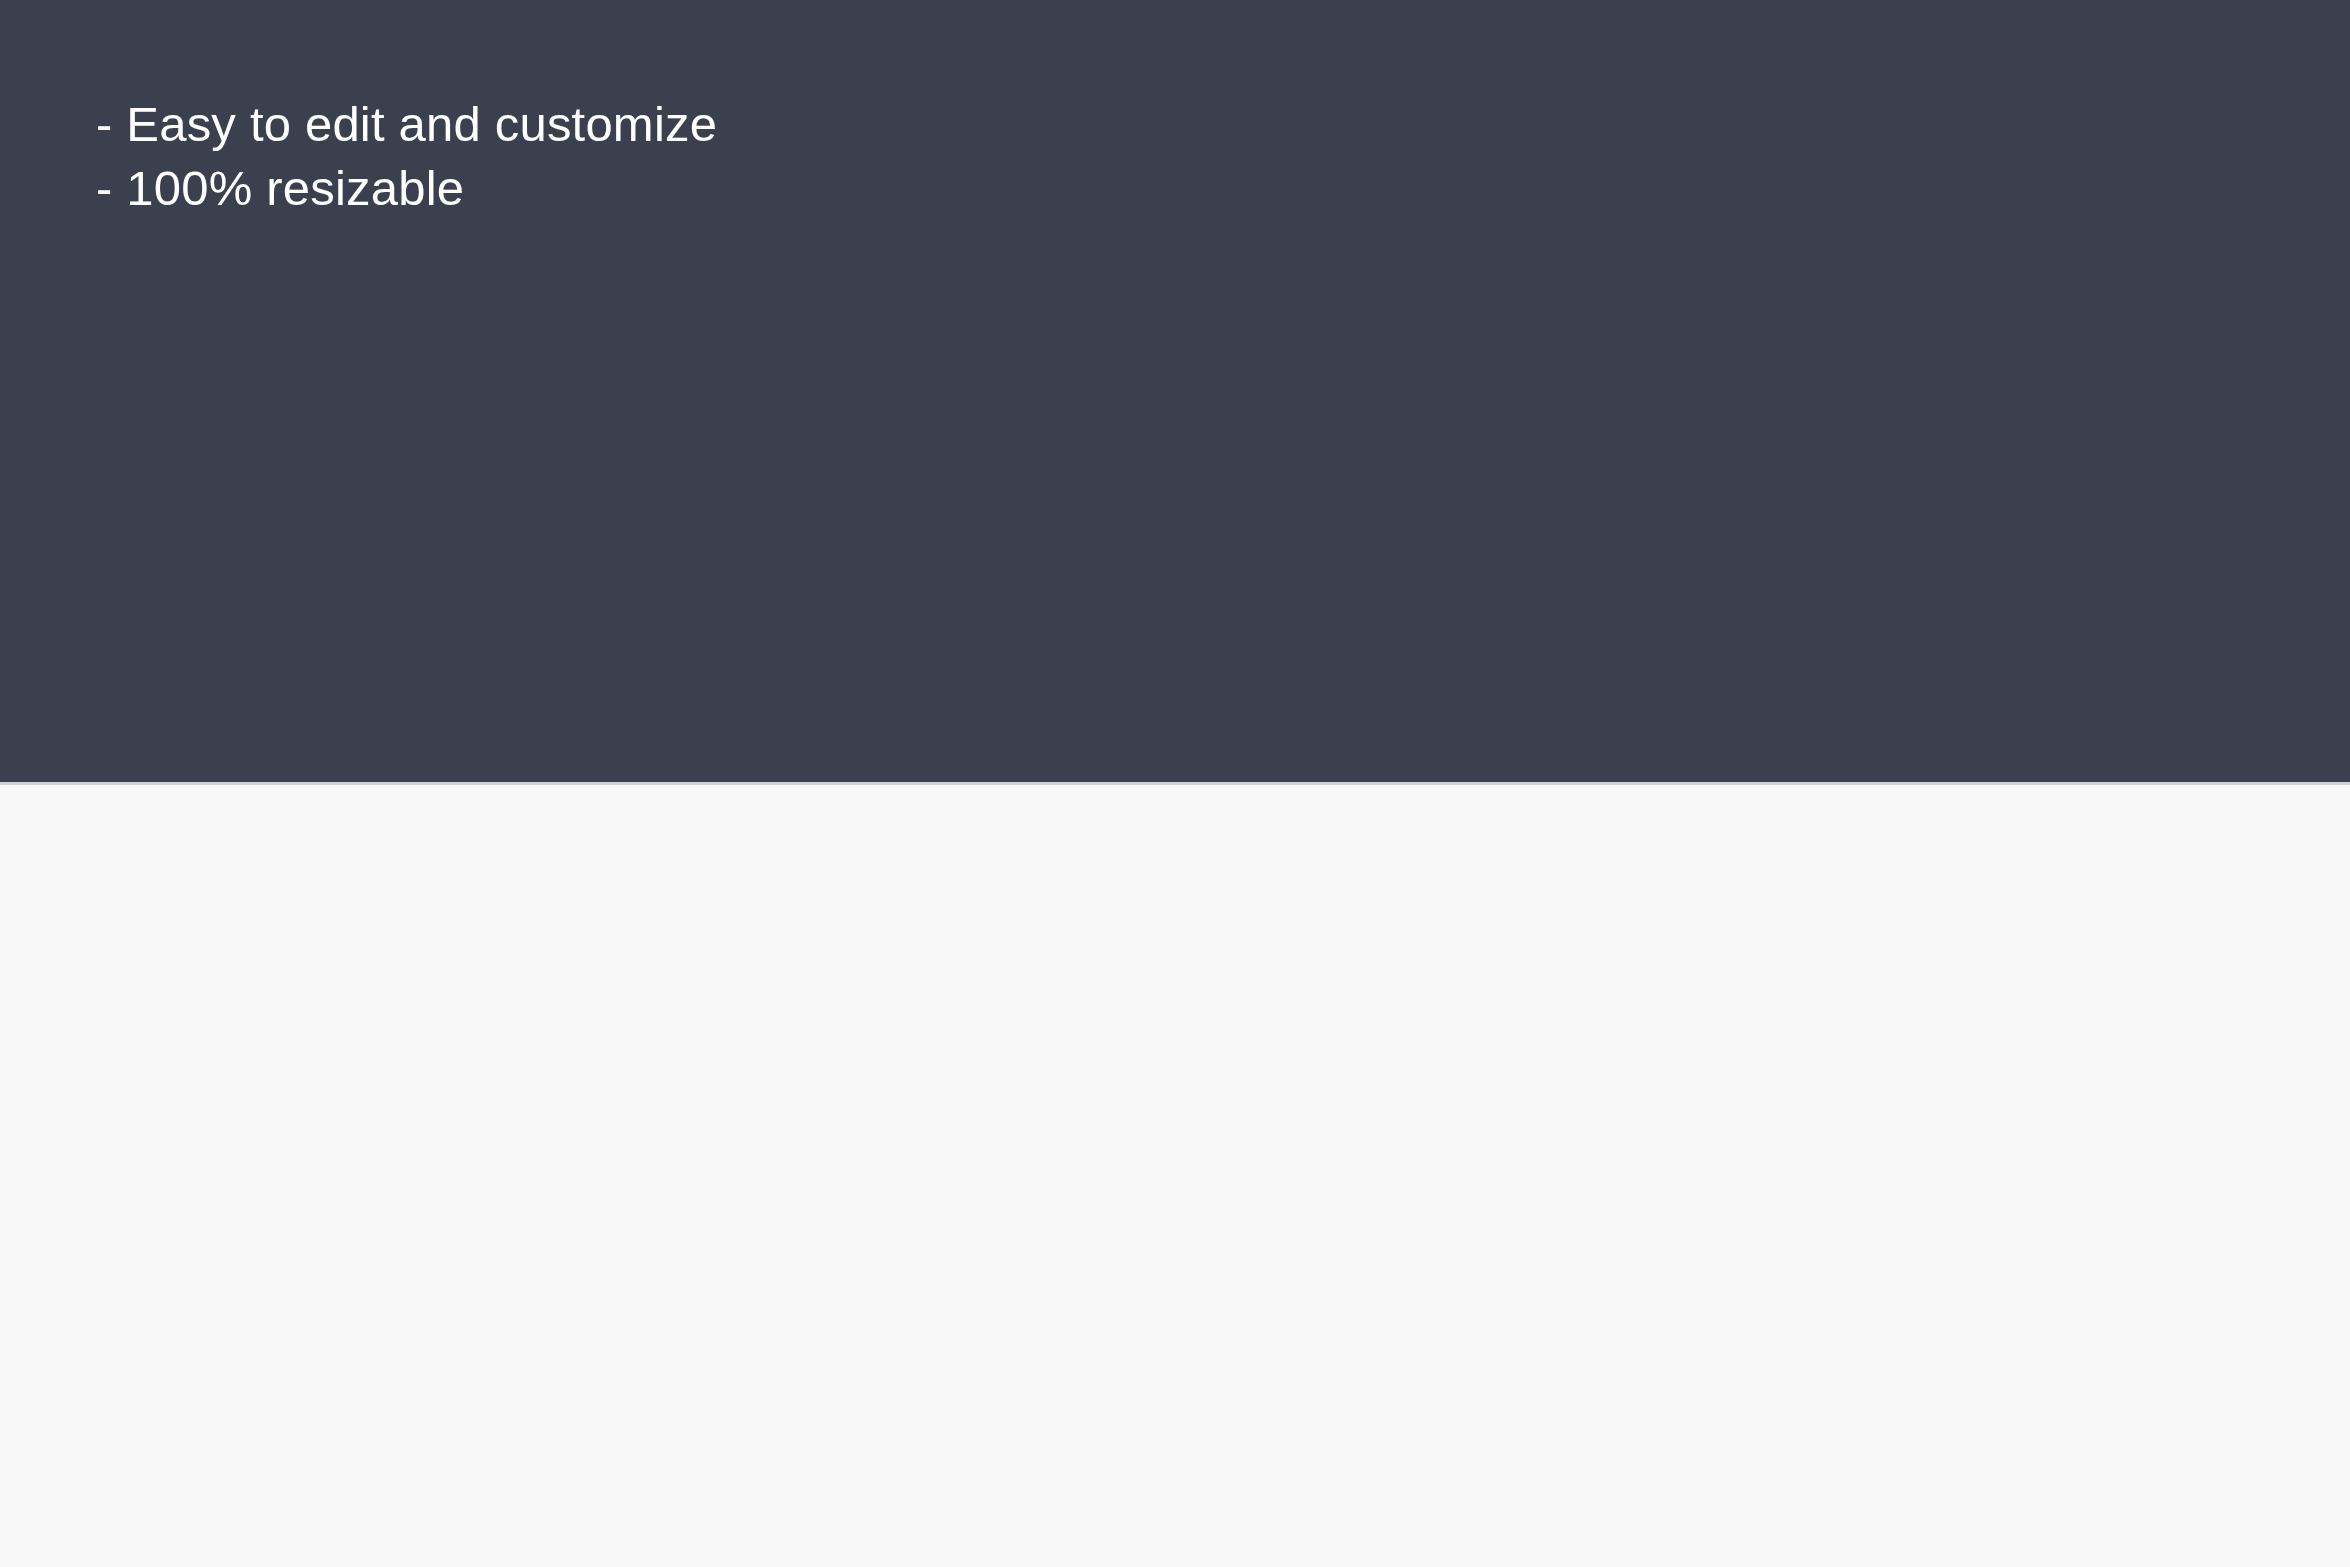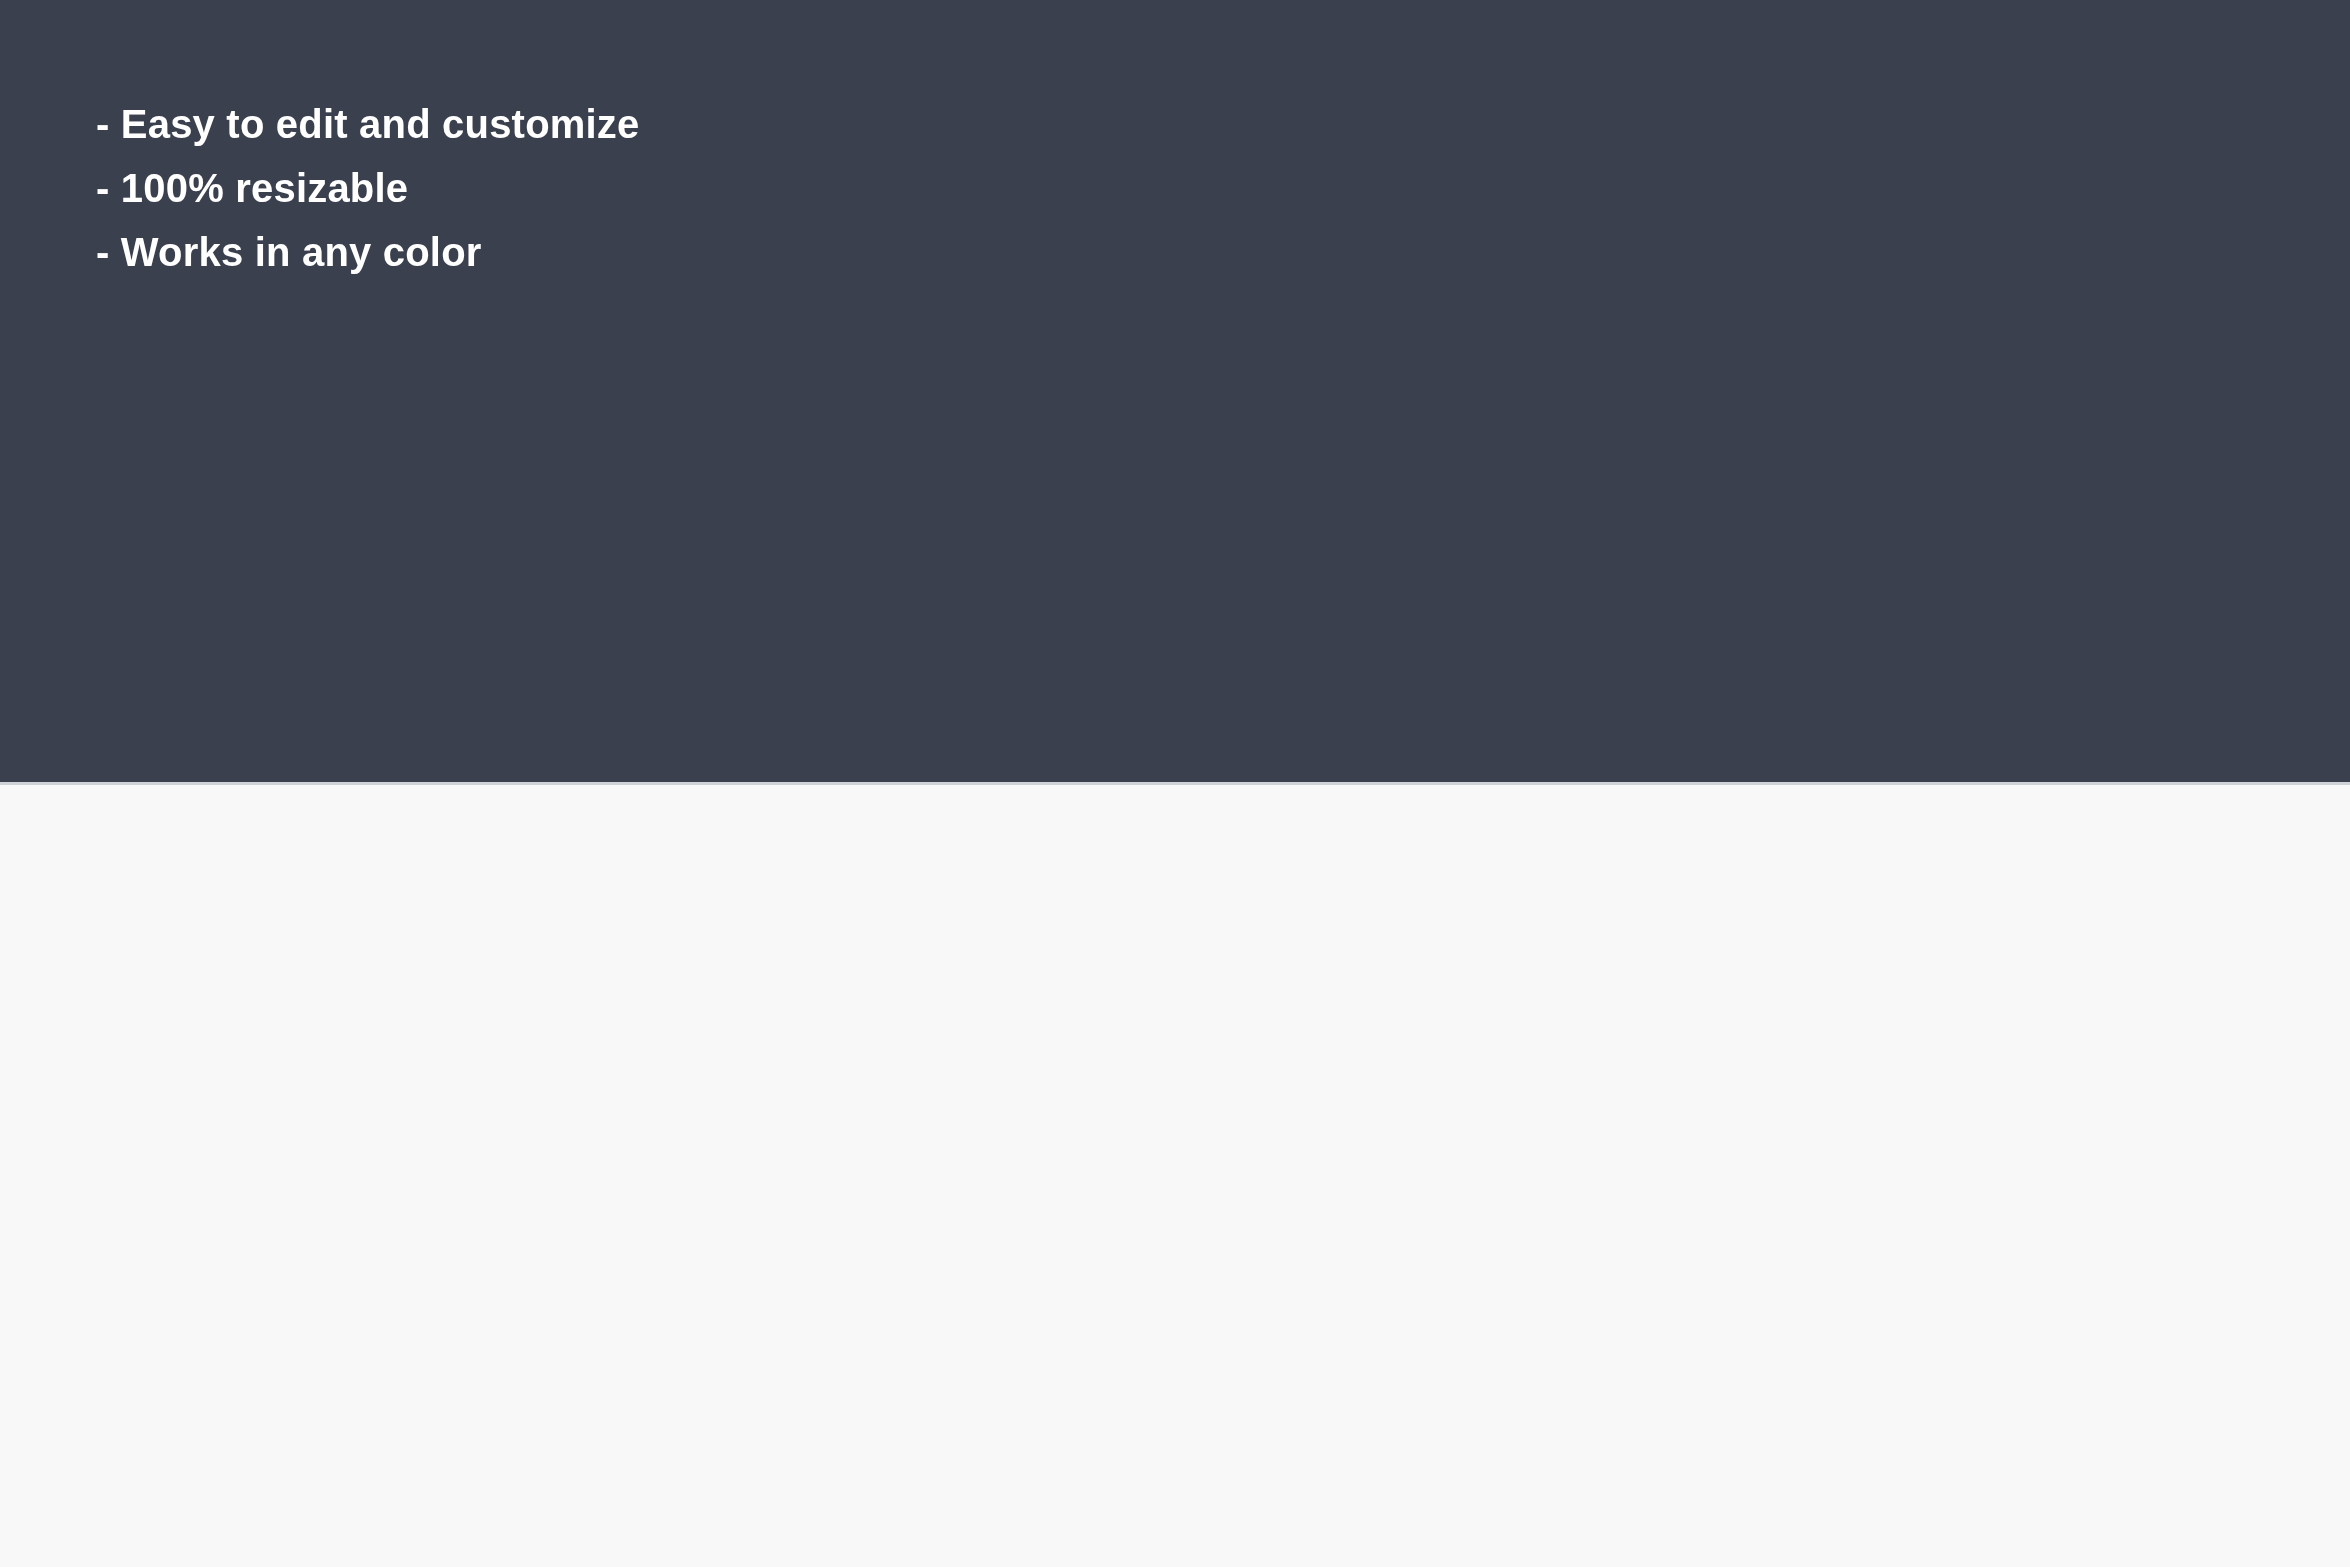--- a/index.html
+++ b/index.html
@@ -47,22 +47,22 @@
     left: 96px;
     top: 92px;
     margin: 0;
     padding: 0;
     list-style: none;
   }
 
   .feature-item {
     color: #FFFFFF;
     font-family: "Liberation Sans", sans-serif;
-    font-size: 40px;
-    font-weight: 700;
+    font-size: 49px;
+    font-weight: 400;
     line-height: 64px;
     letter-spacing: 0.2px;
     white-space: nowrap;
   }
 
   
   .sizes-panel {
     position: absolute;
     left: 0;
     top: 785px;
@@ -73,21 +73,20 @@
 </style>
 </head>
 <body>
 
 <div class="page">
 
   <section class="feature-panel">
     <ul class="feature-list">
       <li class="feature-item">- Easy to edit and customize</li>
       <li class="feature-item">- 100% resizable</li>
-      <li class="feature-item">- Works in any color</li>
     </ul>
   </section>
 
   <div class="panel-divider"></div>
 
   <section class="sizes-panel">
     
 
     
   </section>

